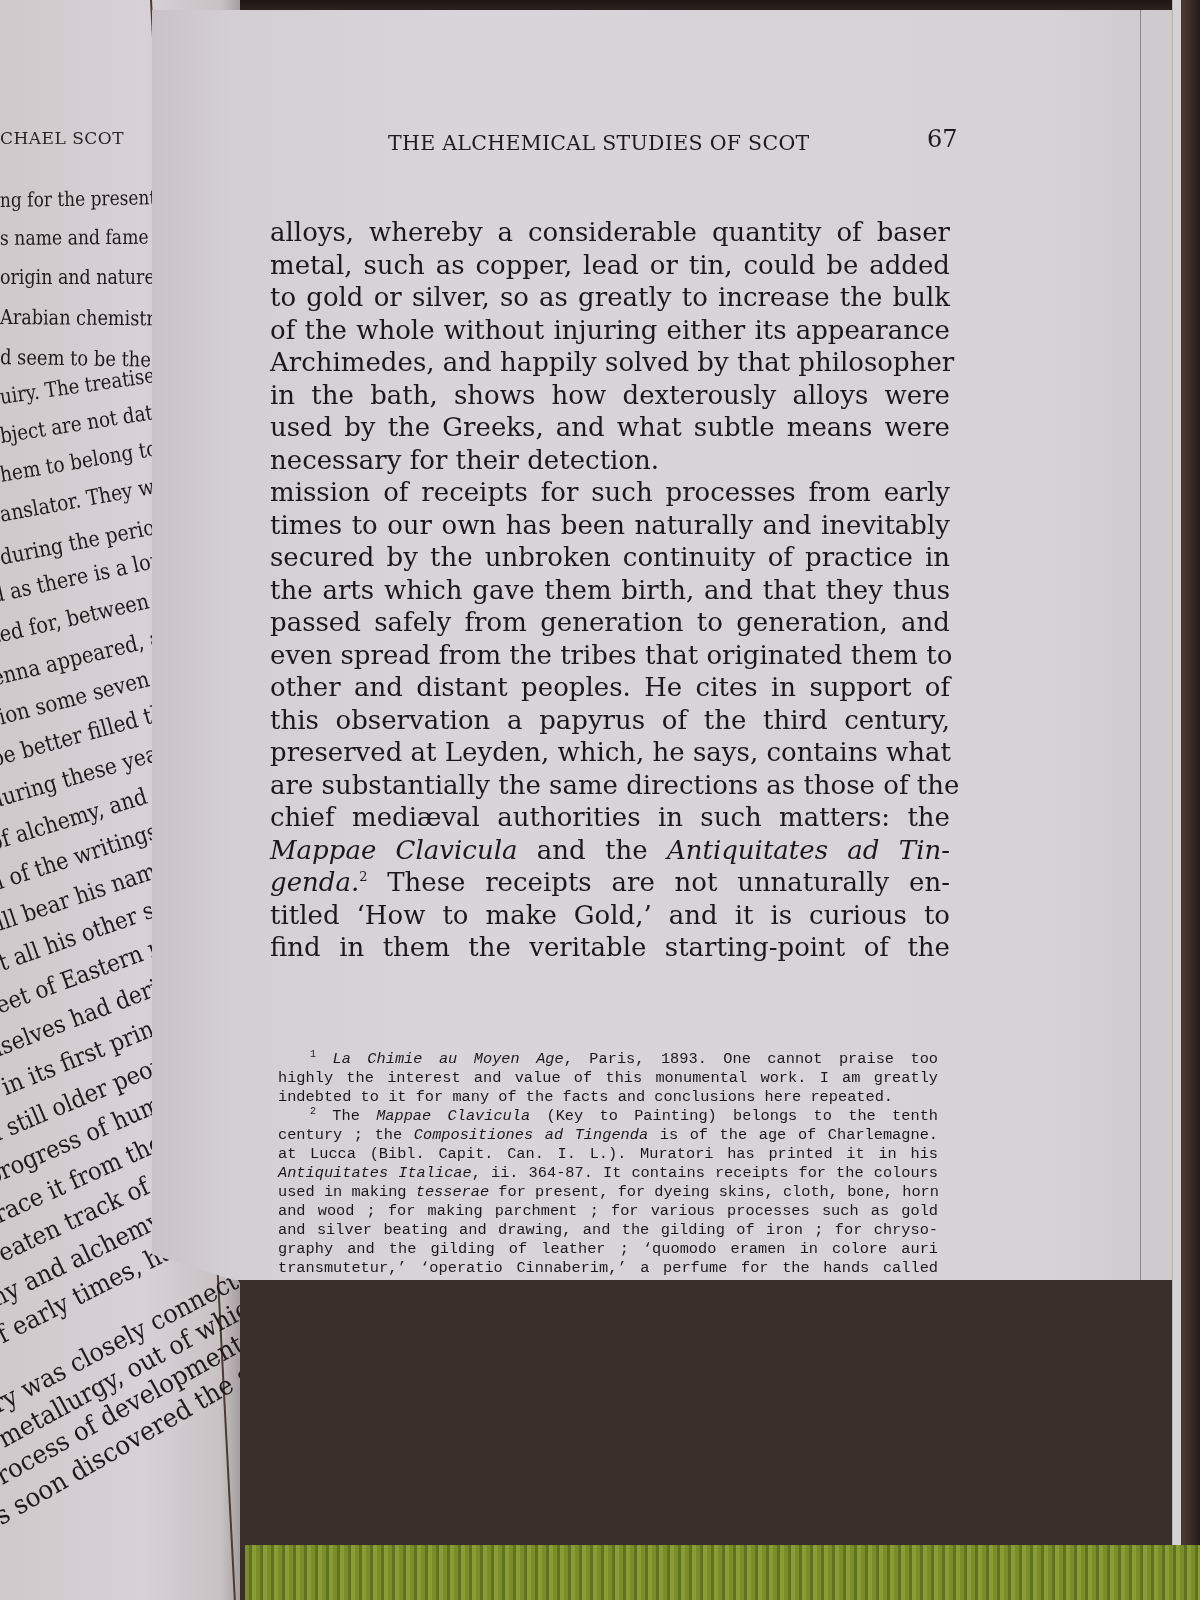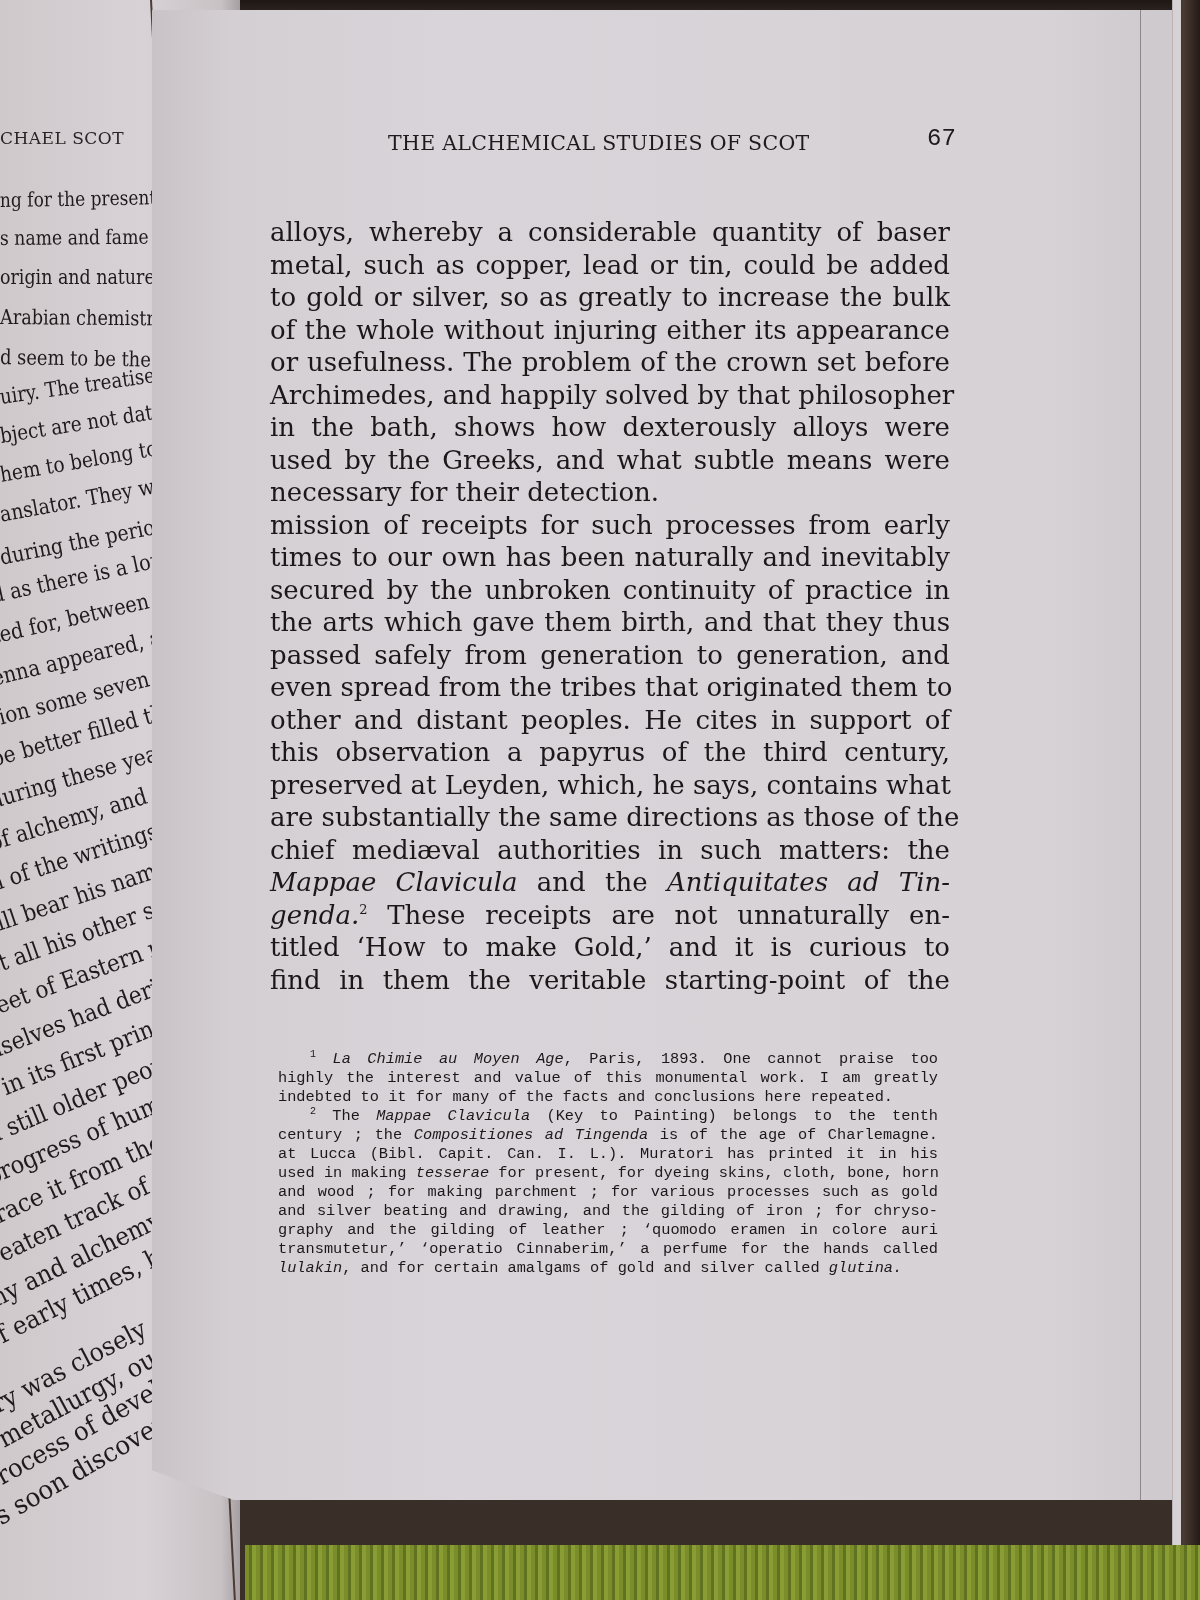--- a/index.html
+++ b/index.html
@@ -40,34 +40,34 @@
     position: absolute; left: 0; top: 128px; font-size: 17px; color: #2a2426;
     letter-spacing: 0.5px;
   }
   .left-line {
     position: absolute; white-space: nowrap; color: #1f1a1c;
     font-size: 20px; transform-origin: left center;
   }
 
   
   .right-page {
-    position: absolute; left: 152px; top: 10px; width: 1020px; height: 1490px;
+    position: absolute; left: 152px; top: 10px; width: 1020px; height: 1270px;
     background: linear-gradient(90deg, #c9c3c7 0px, #d4cfd3 80px, #d9d4d9 300px, #d7d2d6 900px, #cfcace 1000px);
     clip-path: polygon(0 0, 100% 0, 100% 100%, 8% 100%, 0 98%);
   }
   .deckle {
     position: absolute; left: 988px; top: 0; width: 1px; height: 1535px;
     background: #8d878c;
   }
   .running-head {
     position: absolute; left: 236px; top: 121px; font-size: 20.5px;
     color: #1f1b1d; letter-spacing: 0.3px;
   }
   .page-num {
-    position: absolute; left: 775px; top: 115px; font-size: 24px; color: #1f1b1d; font-family: Liberation Mono, monospace;
+    position: absolute; left: 775px; top: 115px; font-size: 24px; color: #1f1b1d;
   }
   .body-text {
     position: absolute; left: 118px; top: 206px; width: 680px;
     color: #1c181a;
   }
   .body-line {
     font-size: 26px; line-height: 32.5px; height: 32.5px;
     text-align: justify; text-align-last: justify; white-space: nowrap;
     overflow: visible;
   }
@@ -137,21 +137,20 @@
   <div class="right-page">
     <div class="deckle"></div>
     <div class="running-head">THE ALCHEMICAL STUDIES OF SCOT</div>
     <div class="page-num">67</div>
 
     <div class="body-text">
       <div class="body-line">alloys, whereby a considerable quantity of baser</div>
       <div class="body-line">metal, such as copper, lead or tin, could be added</div>
       <div class="body-line">to gold or silver, so as greatly to increase the bulk</div>
       <div class="body-line">of the whole without injuring either its appearance</div>
-      <div class="body-line">or usefulness.  The problem of the crown set before</div>
       <div class="body-line">Archimedes, and happily solved by that philosopher</div>
       <div class="body-line">in the bath, shows how dexterously alloys were</div>
       <div class="body-line">used by the Greeks, and what subtle means were</div>
       <div class="body-line last">necessary for their detection.</div>
       <div class="body-line">mission of receipts for such processes from early</div>
       <div class="body-line">times to our own has been naturally and inevitably</div>
       <div class="body-line">secured by the unbroken continuity of practice in</div>
       <div class="body-line">the arts which gave them birth, and that they thus</div>
       <div class="body-line">passed safely from generation to generation, and</div>
       <div class="body-line">even spread from the tribes that originated them to</div>
@@ -166,20 +165,21 @@
       <div class="body-line">find in them the veritable starting-point of the</div>
     </div>
 
     <div class="fn">
       <div class="fn-line indent"><sup>1</sup> <i>La Chimie au Moyen Age</i><span>, Paris, 1893.  One cannot praise too</span></div>
       <div class="fn-line">highly the interest and value of this monumental work.  I am greatly</div>
       <div class="fn-line last">indebted to it for many of the facts and conclusions here repeated.</div>
       <div class="fn-line indent"><sup>2</sup><span> The </span><i>Mappae Clavicula</i><span> (Key to Painting) belongs to the tenth</span></div>
       <div class="fn-line"><span>century ; the </span><i>Compositiones ad Tingenda</i><span> is of the age of Charlemagne.</span></div>
       <div class="fn-line">at Lucca (Bibl. Capit. Can. I. L.).  Muratori has printed it in his</div>
+      <div class="fn-line"><i>Antiquitates Italicae</i><span>, ii. 364-87.  It contains receipts for the colours</span></div>
       <div class="fn-line"><span>used in making </span><i>tesserae</i><span> for present, for dyeing skins, cloth, bone, horn</span></div>
       <div class="fn-line">and wood ; for making parchment ; for various processes such as gold</div>
       <div class="fn-line">and silver beating and drawing, and the gilding of iron ; for chryso-</div>
       <div class="fn-line">graphy and the gilding of leather ; ‘quomodo eramen in colore auri</div>
       <div class="fn-line">transmutetur,’ ‘operatio Cinnaberim,’ a perfume for the hands called</div>
       <div class="fn-line last"><i>lulakin</i><span>, and for certain amalgams of gold and silver called </span><i>glutina.</i></div>
     </div>
   </div>
 </div>
 

